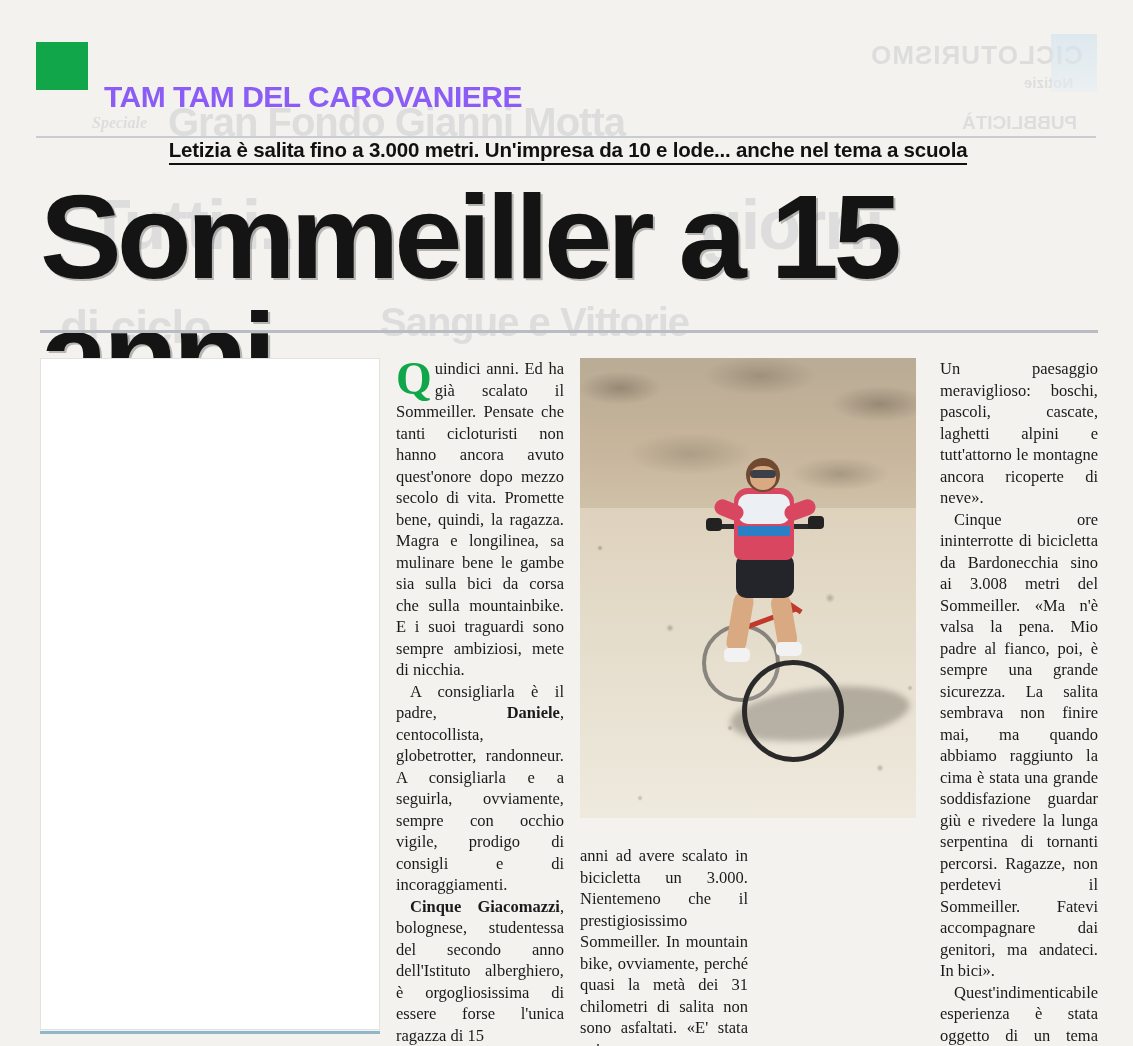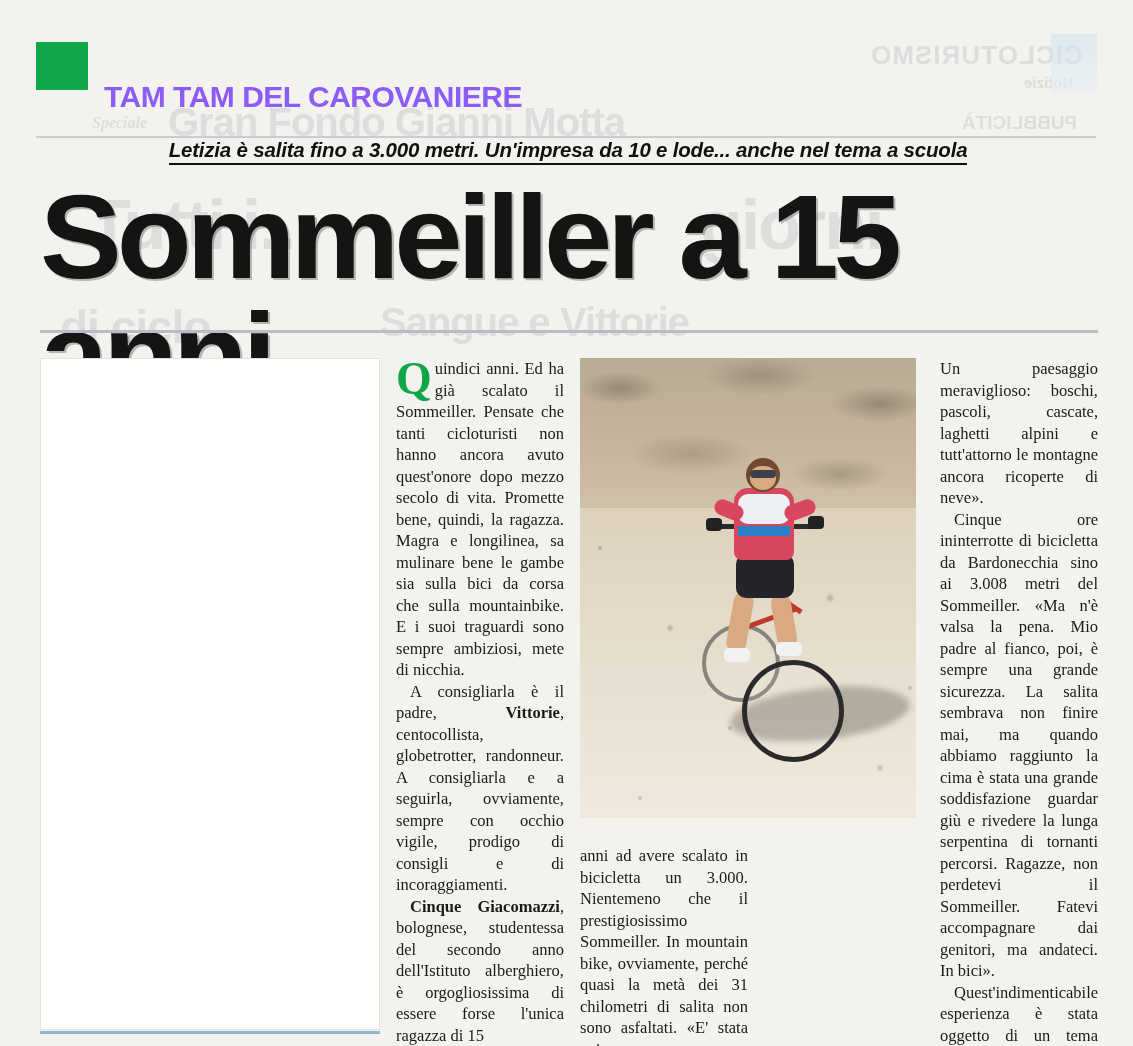--- a/index.html
+++ b/index.html
@@ -54,21 +54,21 @@
   
   .occhiello{
     position:absolute;left:68px;top:138px;width:1000px;
     font-family:"Liberation Sans", sans-serif;
     font-weight:bold;
     font-size:20.5px;
     color:#111;
     text-align:center;
     letter-spacing:-.2px;
   }
-  .occhiello .u{border-bottom:2px solid #111;padding-bottom:2px;font-style:italic;}
+  .occhiello .u{border-bottom:2px solid #111;padding-bottom:2px;}
   
   .headline{
     position:absolute;left:40px;top:178px;width:1060px;
     font-family:"Liberation Sans", sans-serif;
     font-weight:bold;
     font-size:118px;
     line-height:118px;
     letter-spacing:-5px;
     color:#141414;
     transform:scaleX(1.04);
@@ -232,21 +232,21 @@
       <div class="r-handL"></div>
       <div class="r-handR"></div>
       <div class="r-head"></div>
       <div class="r-face"></div>
       <div class="r-glass"></div>
     </div>
   </div>
 
   <div class="col" id="col1">
       <p class="first"><span class="dropcap">Q</span><span>uindici anni. Ed ha già scalato il Sommeiller. Pensate che tanti cicloturisti non hanno ancora avuto quest'onore dopo mezzo secolo di vita. Promette bene, quindi, la ragazza. Magra e longilinea, sa mulinare bene le gambe sia sulla bici da corsa che sulla mountainbike. E i suoi traguardi sono sempre ambiziosi, mete di nicchia.</span></p>
-      <p><span>A consigliarla è il padre, </span><span class="bold">Vittorie</span><span>, centocollista, globetrotter, randonneur. A consigliarla e a seguirla, ovviamente, sempre con occhio vigile, prodigo di consigli e di incoraggiamenti.</span></p>
+      <p><span>A consigliarla è il padre, </span><span class="bold">Daniele</span><span>, centocollista, globetrotter, randonneur. A consigliarla e a seguirla, ovviamente, sempre con occhio vigile, prodigo di consigli e di incoraggiamenti.</span></p>
       <p><span></span><span class="bold">Cinque Giacomazzi</span><span>, bolognese, studentessa del secondo anno dell'Istituto alberghiero, è orgogliosissima di essere forse l'unica ragazza di 15</span></p>
     </div>
   <div class="col" id="col2">
       <p class="first"><span>anni ad avere scalato in bicicletta un 3.000. Nientemeno che il prestigiosissimo Sommeiller. In mountain bike, ovviamente, perché quasi la metà dei 31 chilometri di salita non sono asfaltati. «E' stata un'espe-</span></p>
     </div>
   <div class="col" id="col4">
       <p class="first"><span>Un paesaggio meraviglioso: boschi, pascoli, cascate, laghetti alpini e tutt'attorno le montagne ancora ricoperte di neve».</span></p>
       <p><span>Cinque ore ininterrotte di bicicletta da Bardonecchia sino ai 3.008 metri del Sommeiller. «Ma n'è valsa la pena. Mio padre al fianco, poi, è sempre una grande sicurezza. La salita sembrava non finire mai, ma quando abbiamo raggiunto la cima è stata una grande soddisfazione guardar giù e rivedere la lunga serpentina di tornanti percorsi. Ragazze, non perdetevi il Sommeiller. Fatevi accompagnare dai genitori, ma andateci. In bici».</span></p>
       <p><span>Quest'indimenticabile esperienza è stata oggetto di un tema scolastico di Letizia. Voto? Ottimo.</span></p>
     </div>

